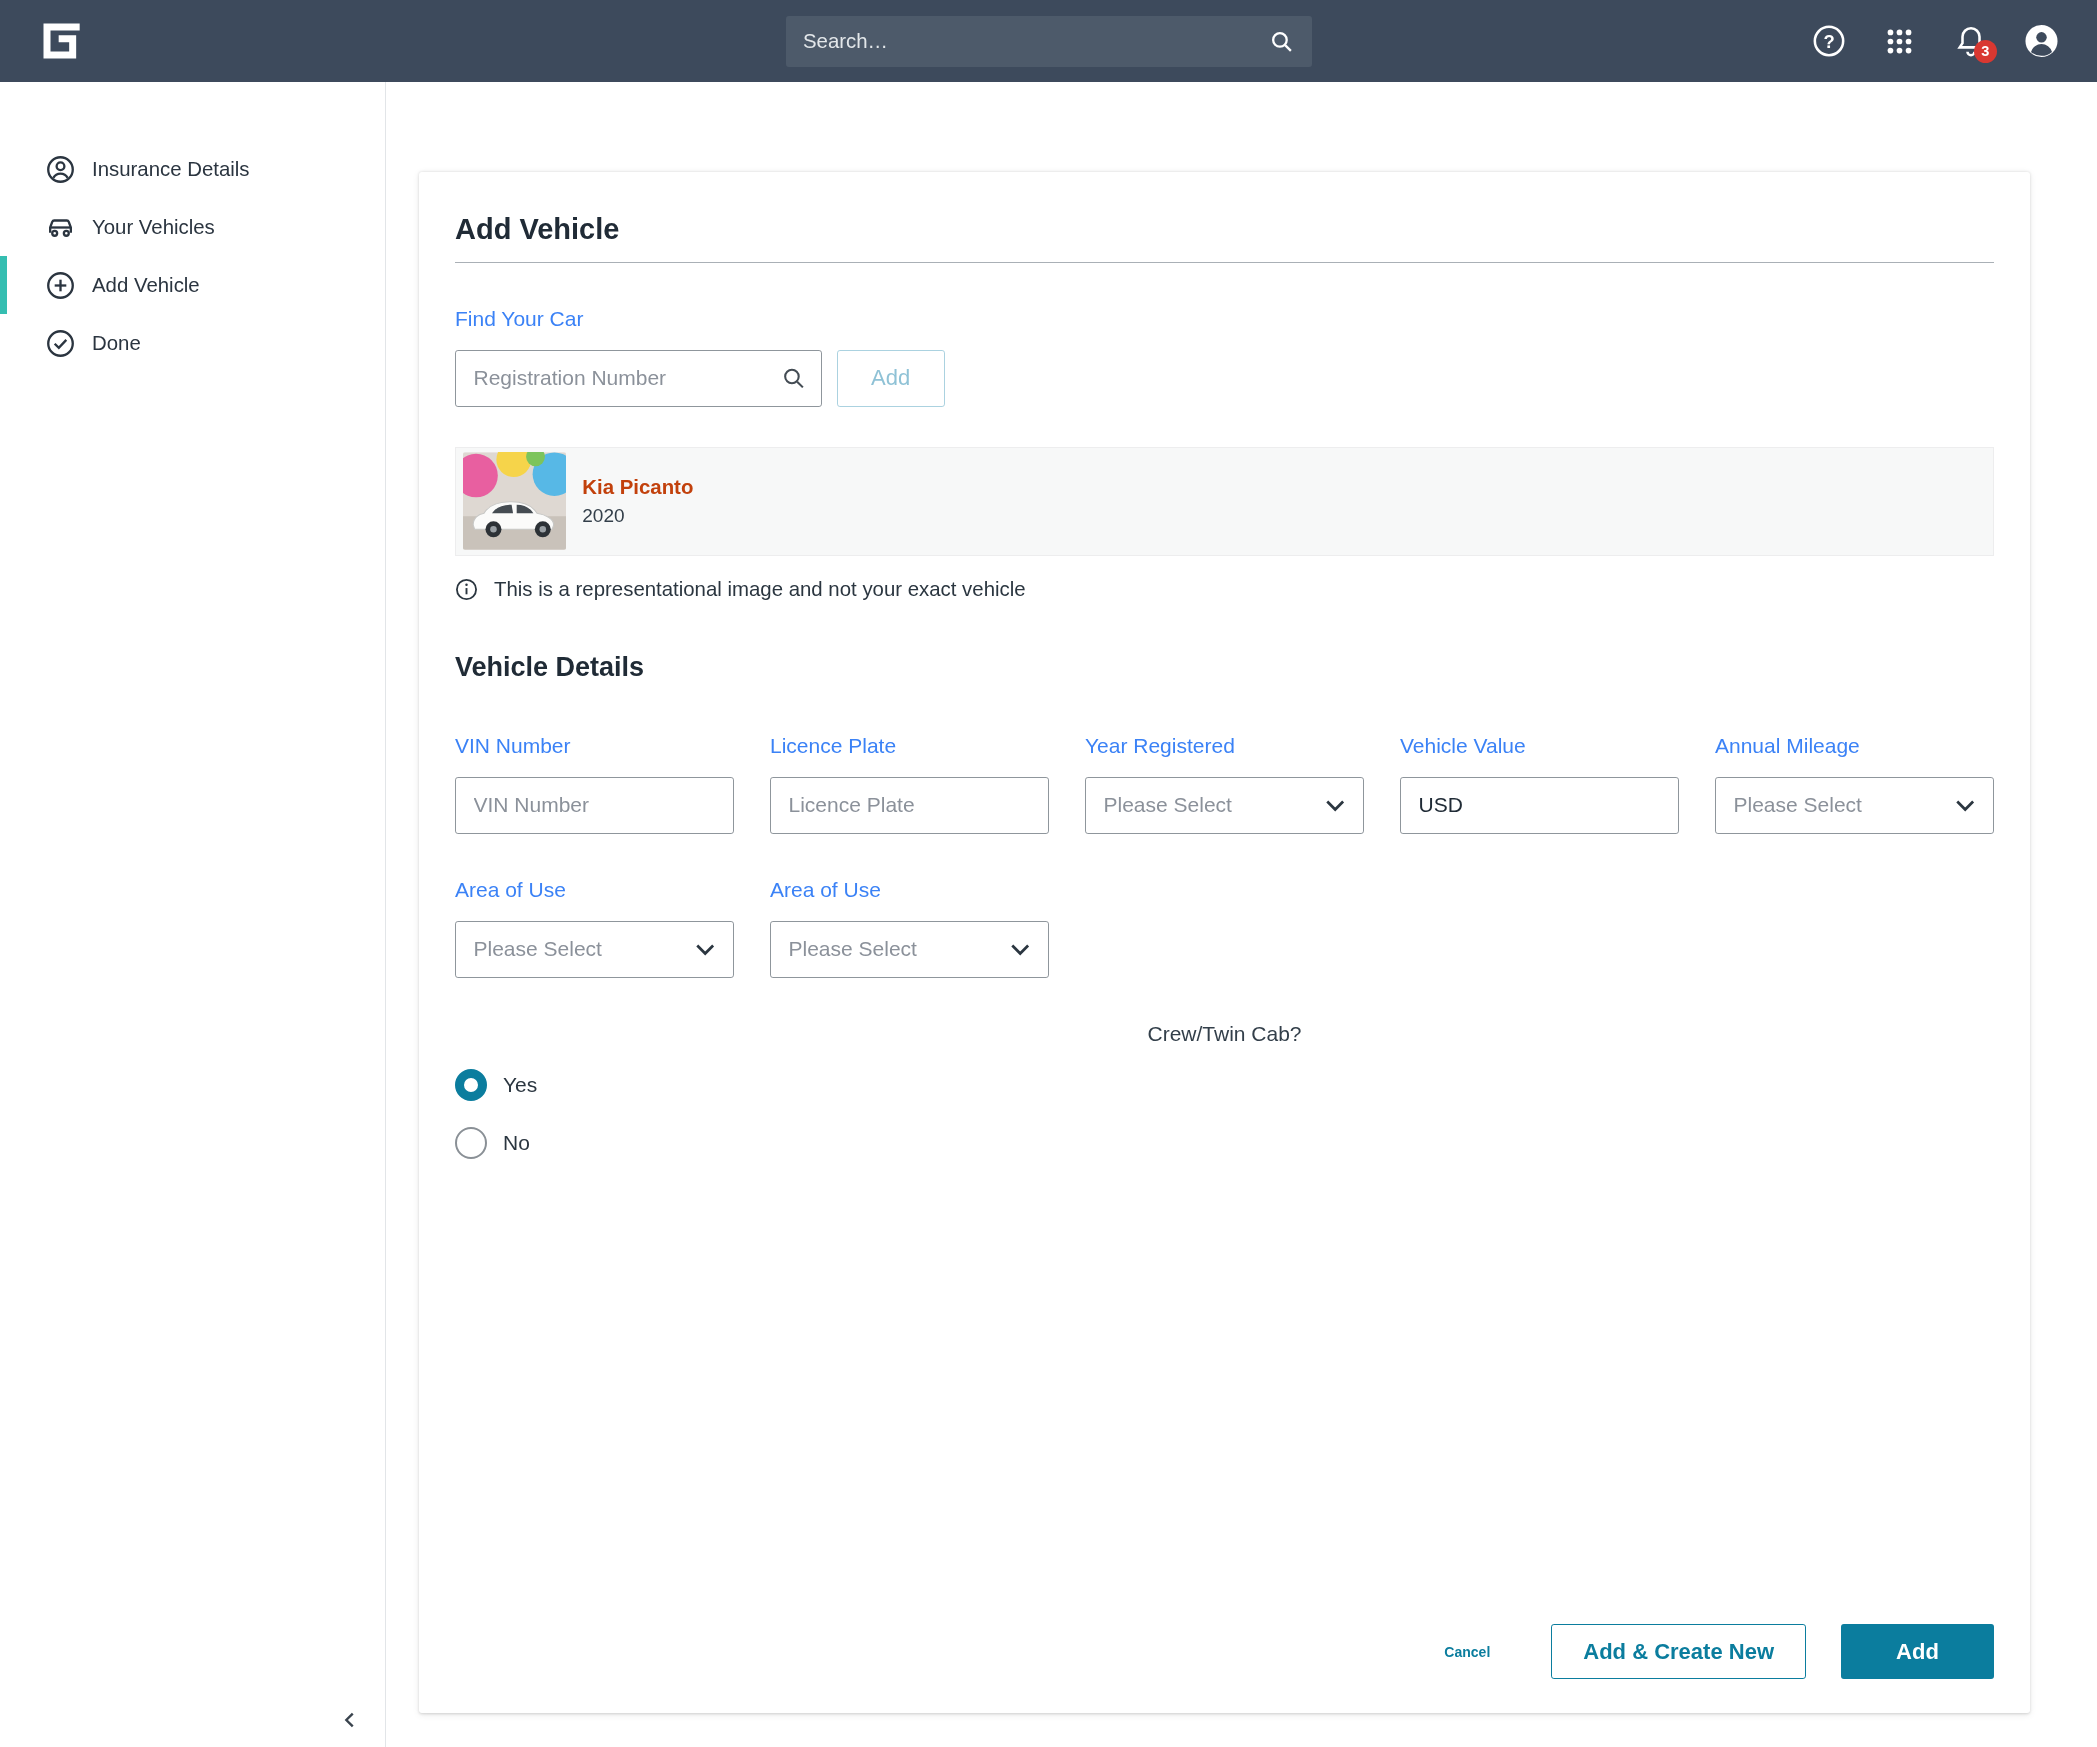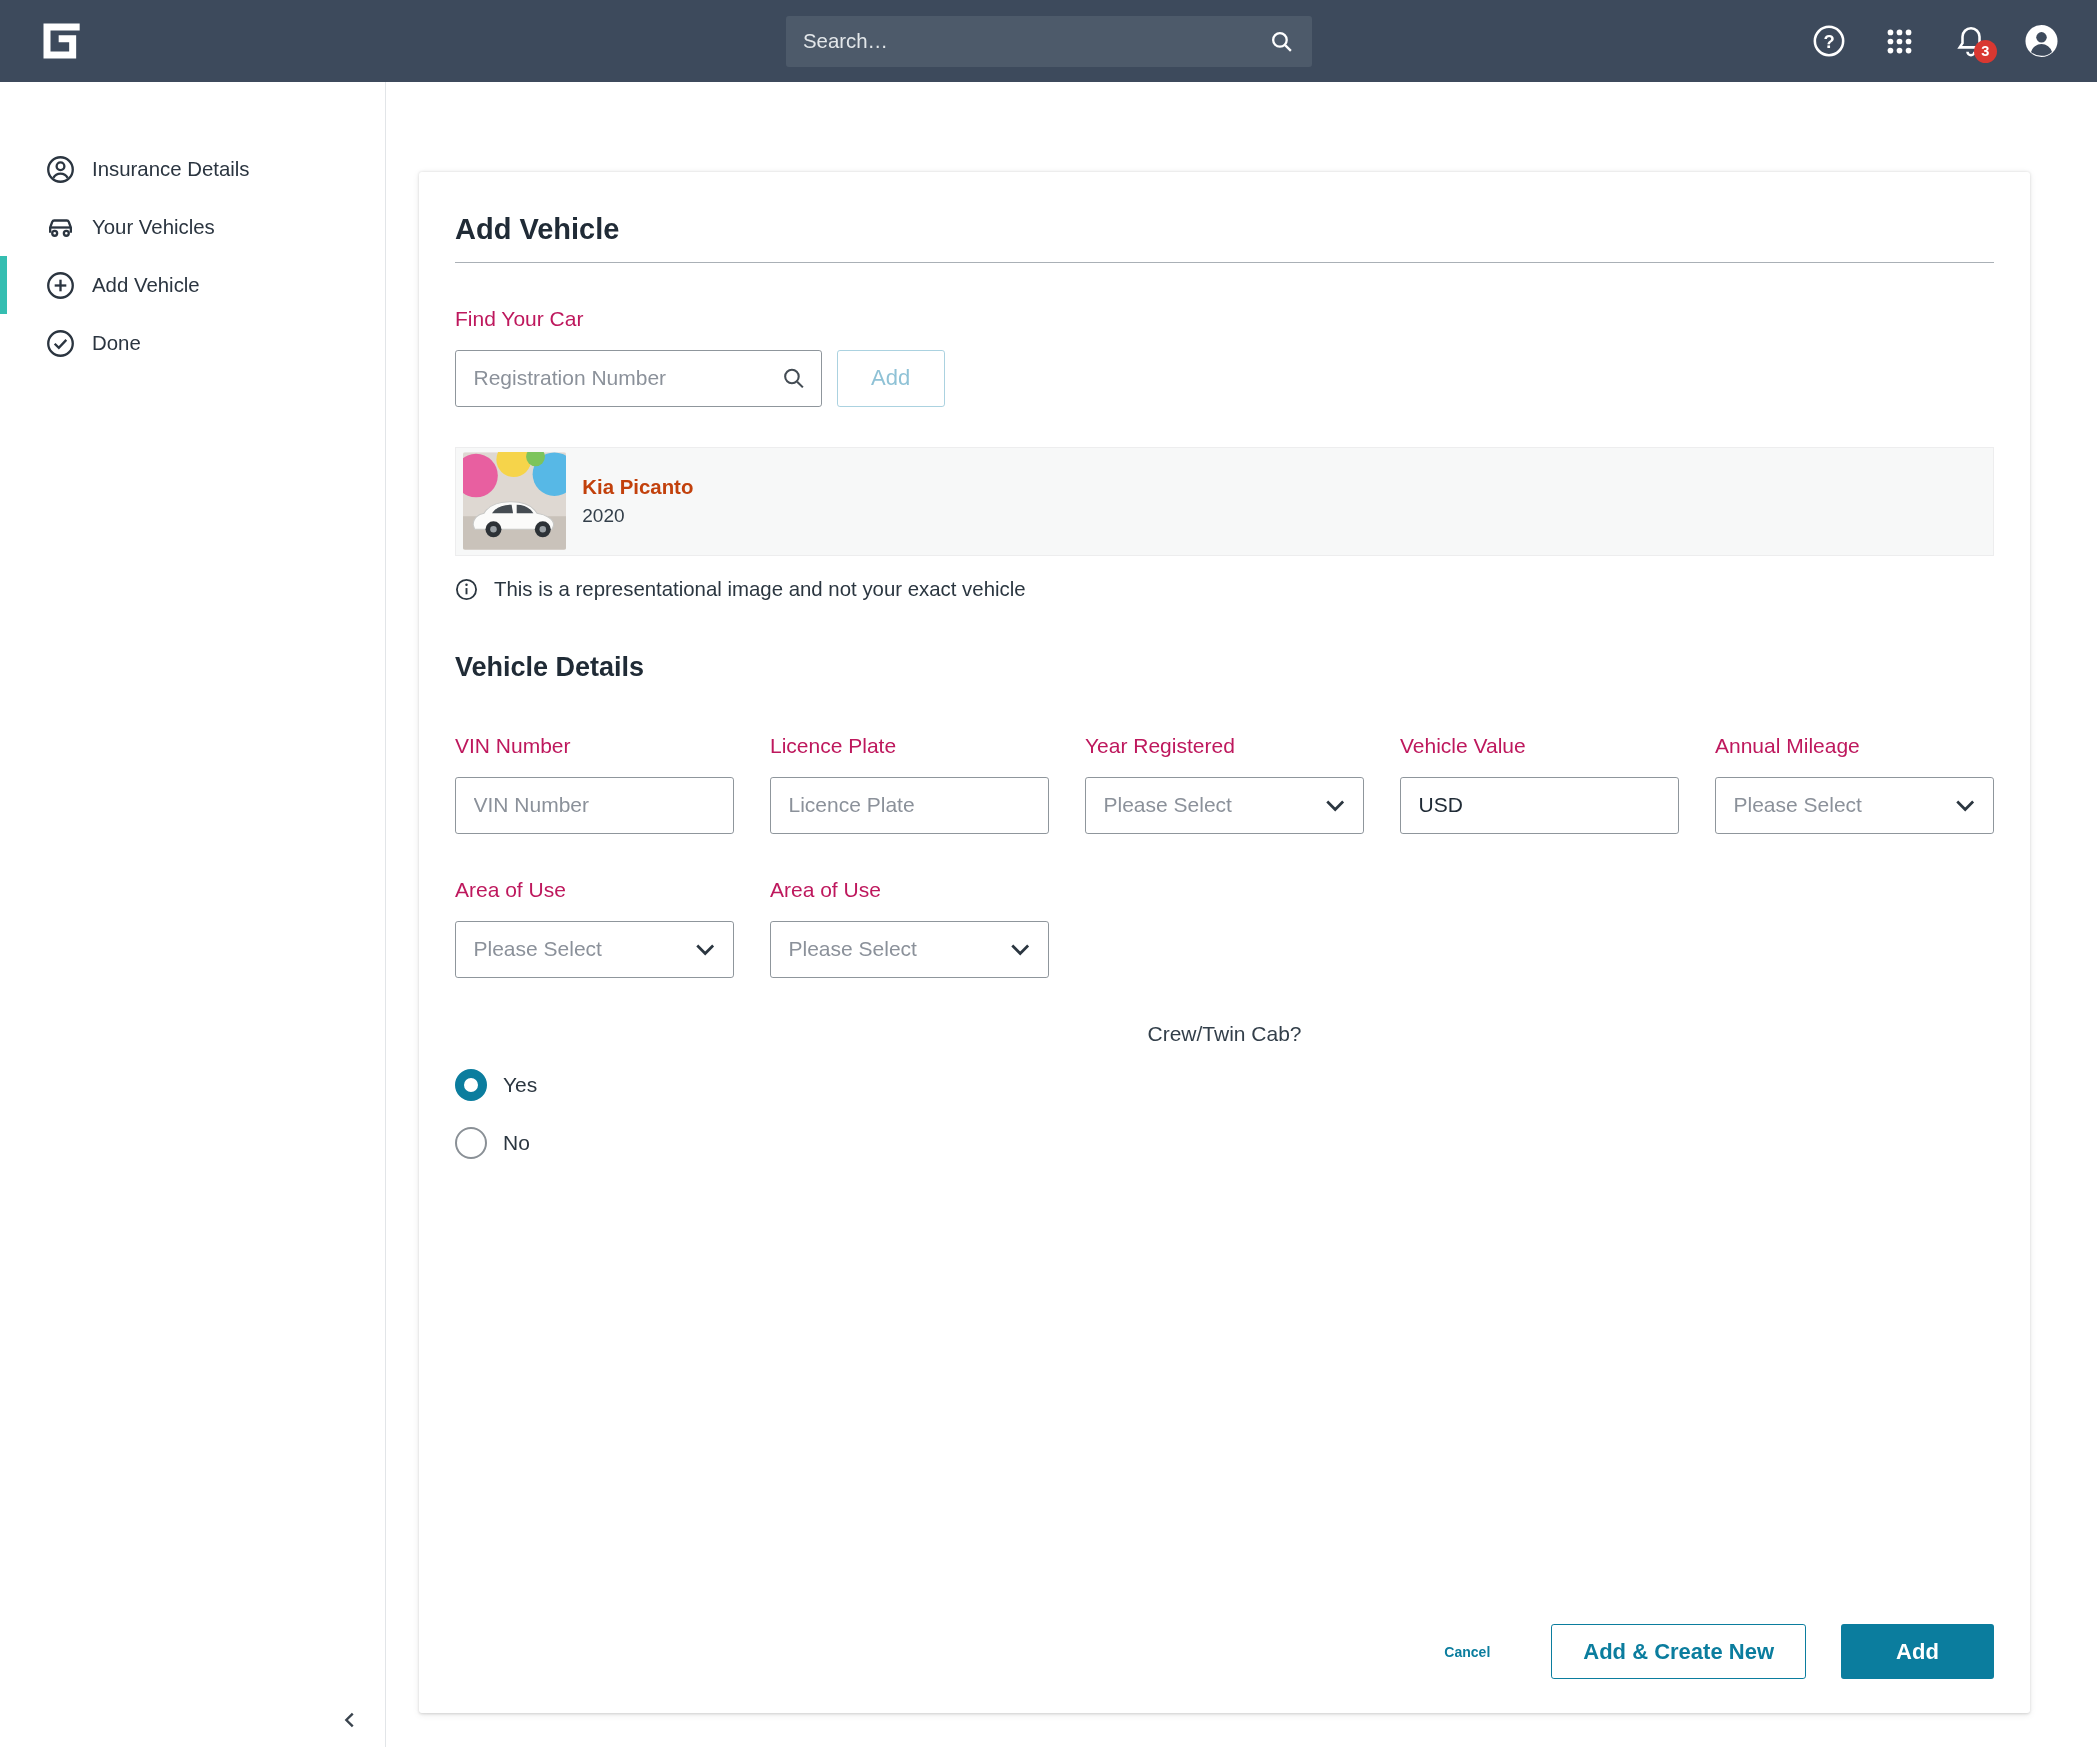--- a/index.html
+++ b/index.html
@@ -37,21 +37,21 @@
 
   .main { flex:1; padding:90px 0 0 33px; }
 
   
   .card { width:1611px; height:1541px; background:#fff; border-radius:2.9px;
     box-shadow:0 0.7px 2.9px rgba(0,0,0,.14), 0 1.5px 7.3px rgba(0,0,0,.08);
     padding:41px 36px 34px 36px; display:flex; flex-direction:column; }
   .card h1 { font-size:29px; font-weight:bold; color:#202b36; margin-bottom:16px; }
   .divider { height:0.7px; background:#aab0b6; margin-bottom:44px; }
 
-  .field-label { font-size:21px; color:#be185d; margin-bottom:19px; }
+  .field-label { font-size:21px; color:#3b82f6; margin-bottom:19px; }
   .text-input { width:100%; height:57px; border:0.7px solid #8f969c; border-radius:2.9px;
     padding:0 17.5px; font-size:21px; color:#202b36;
     font-family:"Liberation Sans",sans-serif; outline:none; background:#fff; }
   .text-input::placeholder { color:#8b919a; }
 
   .find-row { display:flex; align-items:center; gap:14.6px; margin-bottom:40px; }
   .reg-wrap { position:relative; width:367px; }
   .reg-wrap input { padding-right:55px; }
   .reg-wrap .sicon { position:absolute; right:16px; top:50%; transform:translateY(-50%); }
   .btn-add-disabled { width:108px; height:57px; background:#fff; border:1.5px solid #abd2e0;

